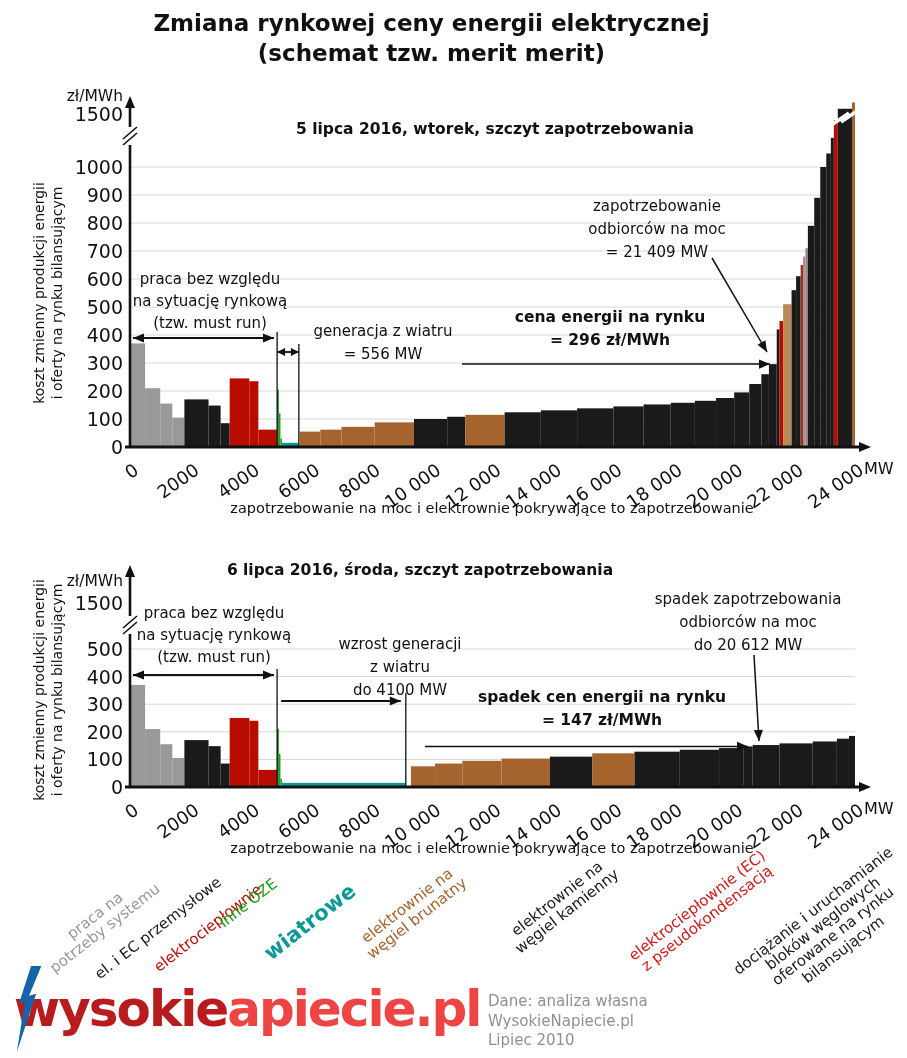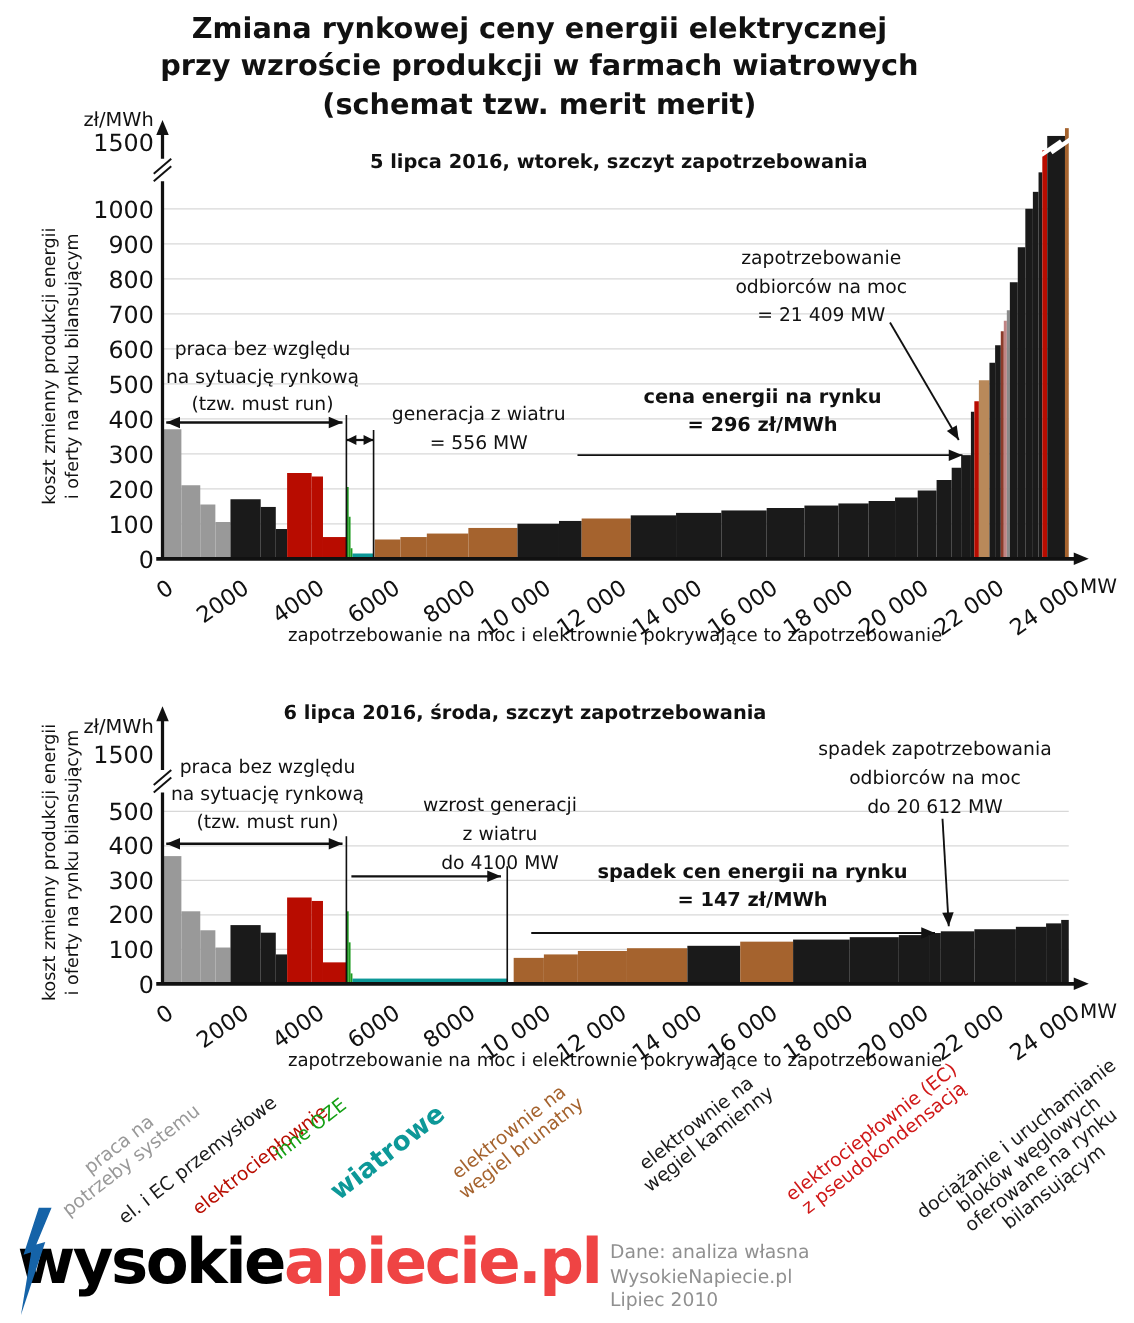--- a/index.html
+++ b/index.html
@@ -15,21 +15,20 @@
   .footer-logo{position:absolute;left:14px;top:984px;display:flex;align-items:center;}
   .logo-text{font-weight:bold;font-size:50px;letter-spacing:-2px;line-height:1;}
   .logo-bolt{margin:0 -3px;}
   .credits{position:absolute;left:488px;top:992px;font-size:15px;line-height:1.3;}
 </style>
 </head>
 <body>
 
 <div class="title">
   <div>Zmiana rynkowej ceny energii elektrycznej</div>
-  <div>przy wzroście produkcji w farmach wiatrowych</div>
   <div>(schemat tzw. merit merit)</div>
 </div>
 
 <svg id="chart-top" width="907" height="442" viewBox="0 0 907 442">
     <g>
       <line x1="130" y1="331" x2="855" y2="331" stroke="#d8d8d8" stroke-width="1"></line>
       <line x1="130" y1="303" x2="855" y2="303" stroke="#d8d8d8" stroke-width="1"></line>
       <line x1="130" y1="275" x2="855" y2="275" stroke="#d8d8d8" stroke-width="1"></line>
       <line x1="130" y1="247" x2="855" y2="247" stroke="#d8d8d8" stroke-width="1"></line>
       <line x1="130" y1="219" x2="855" y2="219" stroke="#d8d8d8" stroke-width="1"></line>
@@ -293,21 +292,21 @@
     </div>
     <div class="legend-item" style="left: 828px; top: 930px; color: rgb(26, 26, 26); font-size: 15px;">
       <div>dociążanie i uruchamianie</div>
       <div>bloków węglowych</div>
       <div>oferowane na rynku</div>
       <div>bilansującym</div>
     </div>
   </div>
 
 <div class="footer-logo">
-  <span class="logo-text" style="color: #000000;">wysokie</span>
+  <span class="logo-text" style="color: #b91c1c;">wysokie</span>
   <svg class="logo-bolt" width="32" height="86" viewBox="0 0 30 84">
     <polygon id="bolt-shape" points="19,0 29,0 17,29 24,27 5,84 13,35 7,37" fill="#1563a8"></polygon>
   </svg>
   <span class="logo-text" style="color: #ef4444;">apiecie.pl</span>
 </div>
 
 <div class="credits" style="color: rgb(144, 144, 144);">
   <div>Dane: analiza własna</div>
   <div>WysokieNapiecie.pl</div>
   <div>Lipiec 2010</div>

